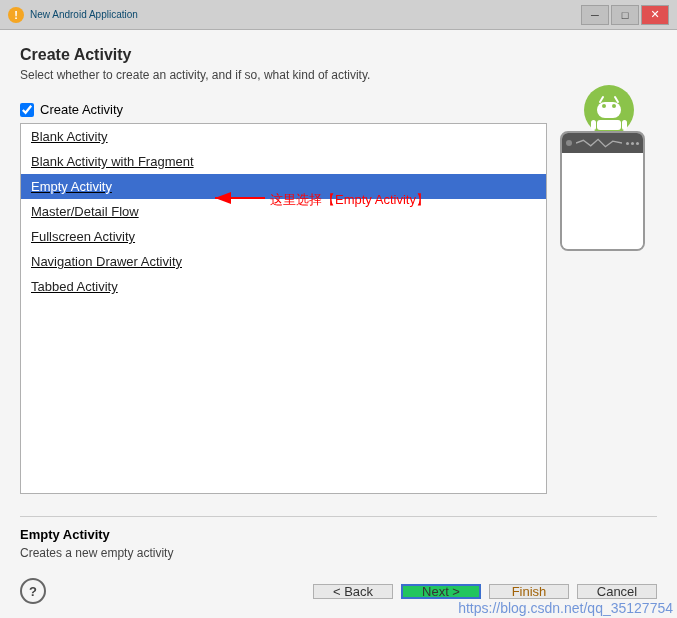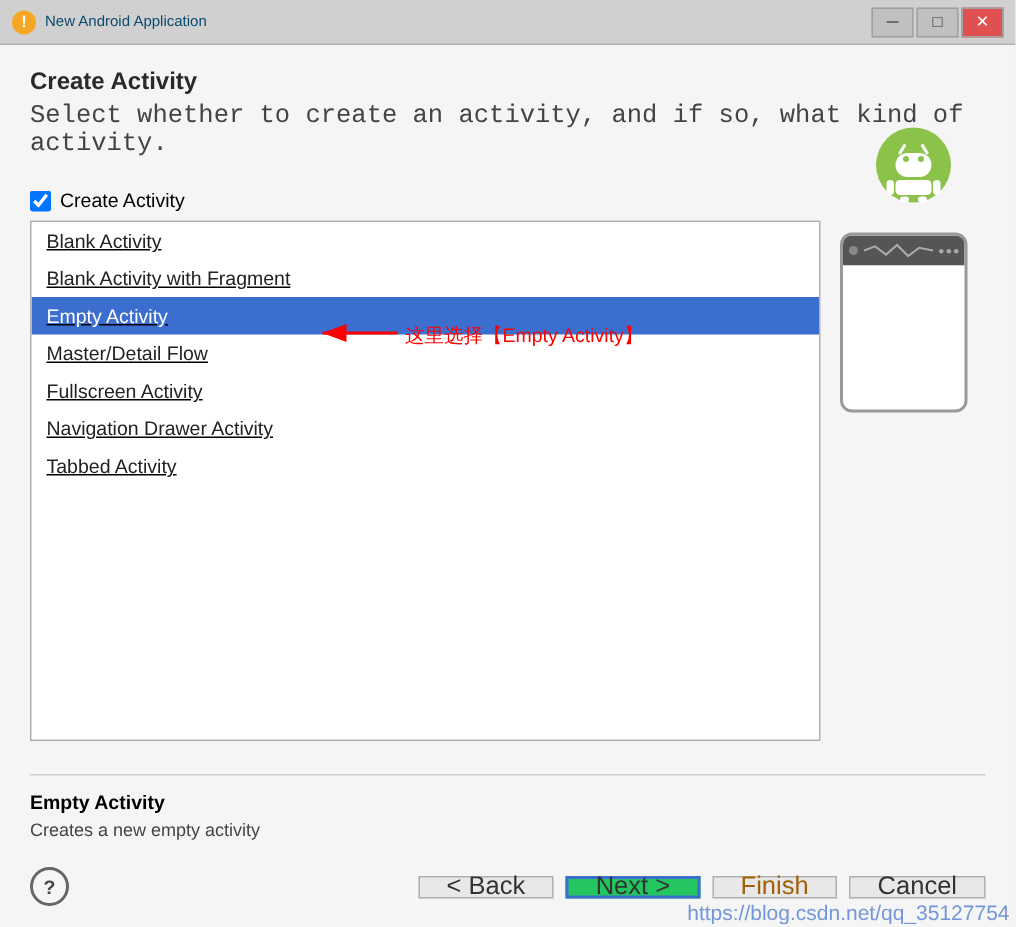--- a/index.html
+++ b/index.html
@@ -79,23 +79,22 @@
     .section-header {
       margin-bottom: 6px;
     }
     .section-title {
       font-size: 16px;
       font-weight: bold;
       color: #2a2a2a;
       margin-bottom: 4px;
     }
     .section-desc {
-      font-size: 17px;
+      font-size: 12px;
       color: #444;
-      font-family: Liberation Mono, monospace;
     }
 
     
     .android-logo {
       position: absolute;
       top: 38px;
       right: 22px;
       width: 52px;
       height: 52px;
     }
@@ -246,21 +245,21 @@
     }
     .btn-group {
       display: flex;
       gap: 8px;
     }
     .btn {
       height: 15px;
       padding: 0 18px;
       border: 1px solid #b0b0b0;
       background: #e8e8e8;
-      font-size: 17px;
+      font-size: 13px;
       cursor: pointer;
       color: #333;
       display: flex;
       align-items: center;
       justify-content: center;
       min-width: 80px;
     }
     .btn.primary {
       border: 2px solid #3b6ece;
       background: #22c55e;

